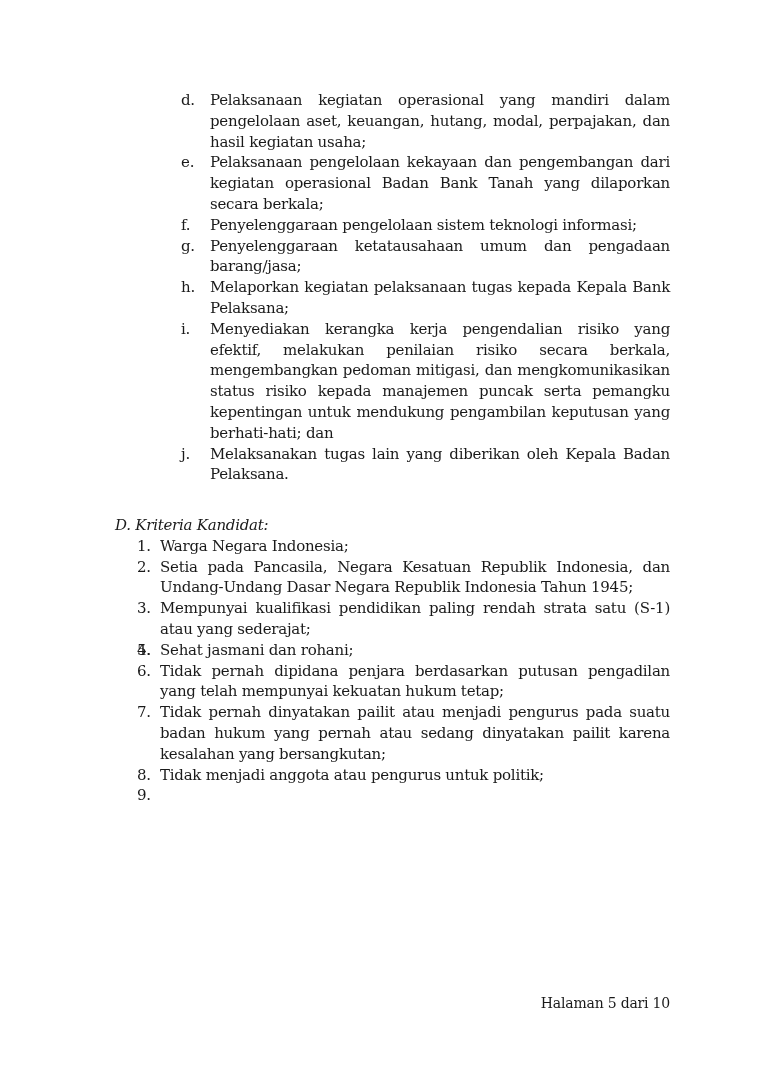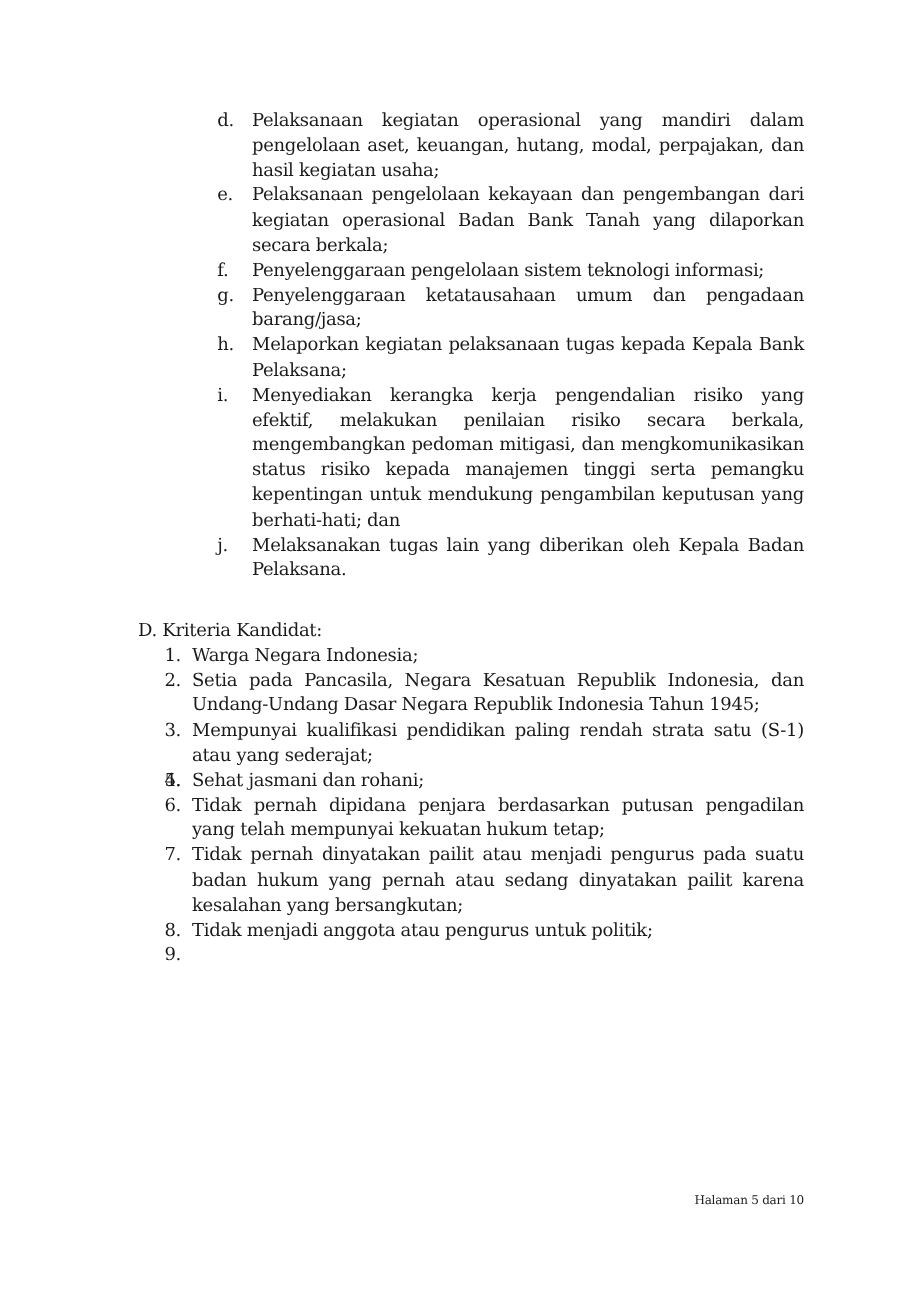--- a/index.html
+++ b/index.html
@@ -43,32 +43,33 @@
     }
     .section {
       position: absolute;
       left: 115px;
       top: 515px;
       width: 555px;
     }
     .section-heading {
       line-height: 20.8px;
       letter-spacing: -0.25px;
+      font-style: italic;
     }
     .num-list {
       margin-left: 22px;
     }
     .num-list .item {
       padding-left: 23px;
     }
     .footer {
       position: absolute;
       right: 94px;
       top: 995px;
-      font-size: 10px;
+      font-size: 14px;
       letter-spacing: -0.2px;
     }
   </style>
 </head>
 <body>
 
 <div class="page">
 
   <div class="sub-list">
     <div class="item">
@@ -86,21 +87,21 @@
     <div class="item">
       <span class="marker">g.</span>
       <span>Penyelenggaraan ketatausahaan umum dan pengadaan barang/jasa;</span>
     </div>
     <div class="item">
       <span class="marker">h.</span>
       <span>Melaporkan kegiatan pelaksanaan tugas kepada Kepala Bank Pelaksana;</span>
     </div>
     <div class="item">
       <span class="marker">i.</span>
-      <span>Menyediakan kerangka kerja pengendalian risiko yang efektif, melakukan penilaian risiko secara berkala, mengembangkan pedoman mitigasi, dan mengkomunikasikan status risiko kepada manajemen tinggi serta pemangku kepentingan untuk mendukung pengambilan keputusan yang berhati-hati; dan</span>
+      <span>Menyediakan kerangka kerja pengendalian risiko yang efektif, melakukan penilaian risiko secara berkala, mengembangkan pedoman mitigasi, dan mengkomunikasikan status risiko kepada manajemen puncak serta pemangku kepentingan untuk mendukung pengambilan keputusan yang berhati-hati; dan</span>
     </div>
     <div class="item">
       <span class="marker">j.</span>
       <span>Melaksanakan tugas lain yang diberikan oleh Kepala Badan Pelaksana.</span>
     </div>
   </div>
 
   <div class="section">
     <div class="section-heading">D. Kriteria Kandidat:</div>
     <div class="num-list">

